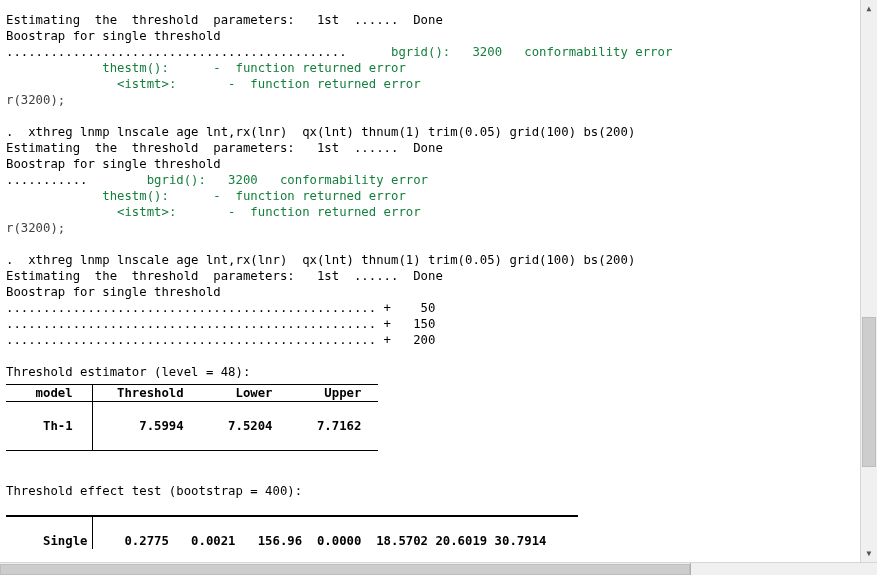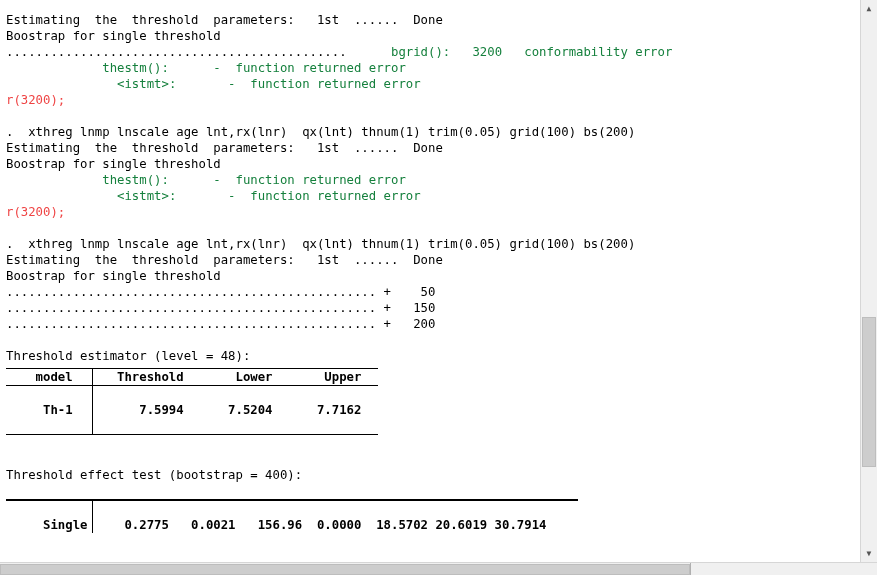--- a/index.html
+++ b/index.html
@@ -36,21 +36,21 @@
     font-size: 12.3px;
     line-height: 16px;
     white-space: pre;
     color: #000000;
     height: 16px;
   }
   .line.blank { color: transparent; }
   .seg { white-space: pre; }
   .c-black { color: #000000; }
   .c-red   { color: #15803d; }
-  .c-blue  { color: #ef4444; }
+  .c-blue  { color: #404040; }
 
   
   .rule {
     height: 1px;
     background: #000000;
     margin: 0;
   }
   .tblwrap { position: relative; font-weight: bold; }
   .vline {
     position: absolute;
@@ -140,20 +140,21 @@
         <div class="line"><span class="seg c-black">Estimating  the  threshold  parameters:   1st  ......  Done</span></div>
         <div class="line"><span class="seg c-black">Boostrap for single threshold</span></div>
         <div class="line"><span class="seg c-black">..............................................      </span><span class="seg c-red">bgrid():   3200   conformability error</span></div>
         <div class="line"><span class="seg c-black">             </span><span class="seg c-red">thestm():      -  function returned error</span></div>
         <div class="line"><span class="seg c-black">               </span><span class="seg c-red">&lt;istmt&gt;:       -  function returned error</span></div>
         <div class="line"><span class="seg c-blue">r(3200);</span></div>
         <div class="line blank"> </div>
         <div class="line"><span class="seg c-black">.  xthreg lnmp lnscale age lnt,rx(lnr)  qx(lnt) thnum(1) trim(0.05) grid(100) bs(200)</span></div>
         <div class="line"><span class="seg c-black">Estimating  the  threshold  parameters:   1st  ......  Done</span></div>
         <div class="line"><span class="seg c-black">Boostrap for single threshold</span></div>
+        <div class="line"><span class="seg c-black">...........        </span><span class="seg c-red">bgrid():   3200   conformability error</span></div>
         <div class="line"><span class="seg c-black">             </span><span class="seg c-red">thestm():      -  function returned error</span></div>
         <div class="line"><span class="seg c-black">               </span><span class="seg c-red">&lt;istmt&gt;:       -  function returned error</span></div>
         <div class="line"><span class="seg c-blue">r(3200);</span></div>
         <div class="line blank"> </div>
         <div class="line"><span class="seg c-black">.  xthreg lnmp lnscale age lnt,rx(lnr)  qx(lnt) thnum(1) trim(0.05) grid(100) bs(200)</span></div>
         <div class="line"><span class="seg c-black">Estimating  the  threshold  parameters:   1st  ......  Done</span></div>
         <div class="line"><span class="seg c-black">Boostrap for single threshold</span></div>
         <div class="line"><span class="seg c-black">.................................................. +    50</span></div>
         <div class="line"><span class="seg c-black">.................................................. +   150</span></div>
         <div class="line"><span class="seg c-black">.................................................. +   200</span></div>

